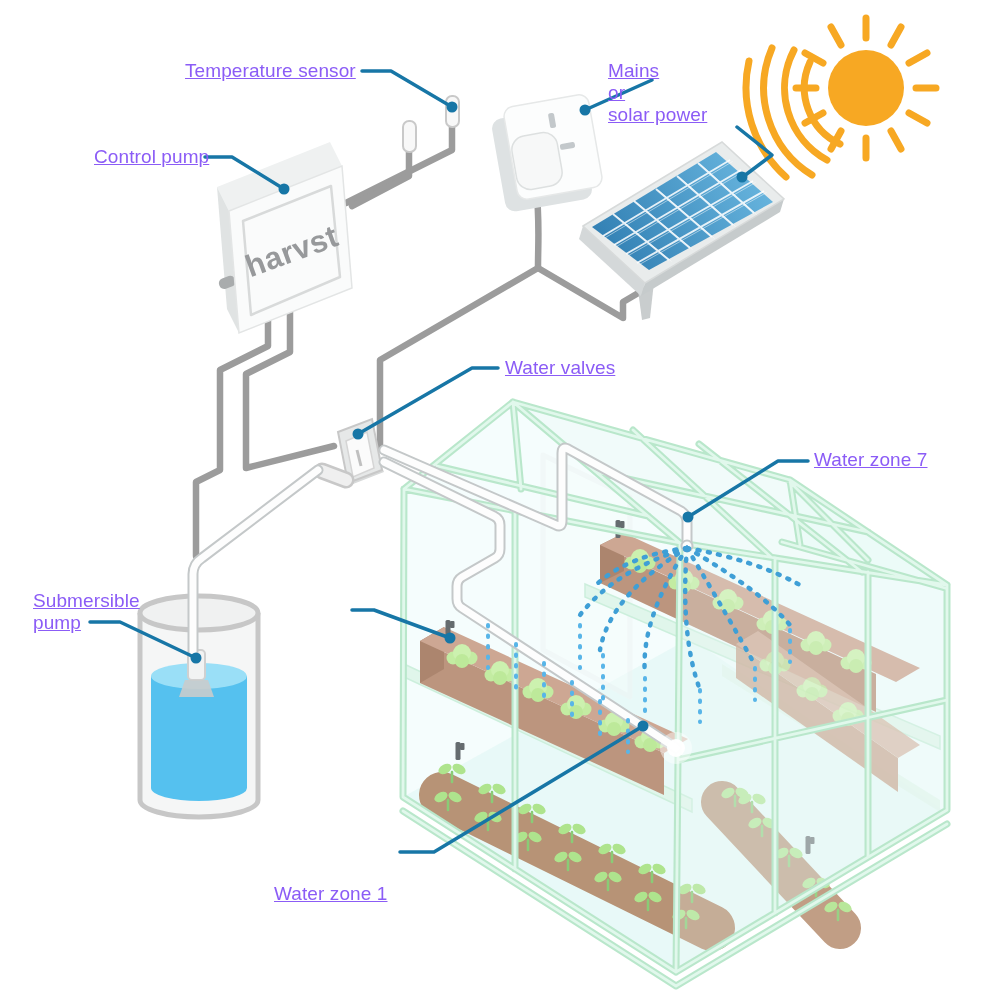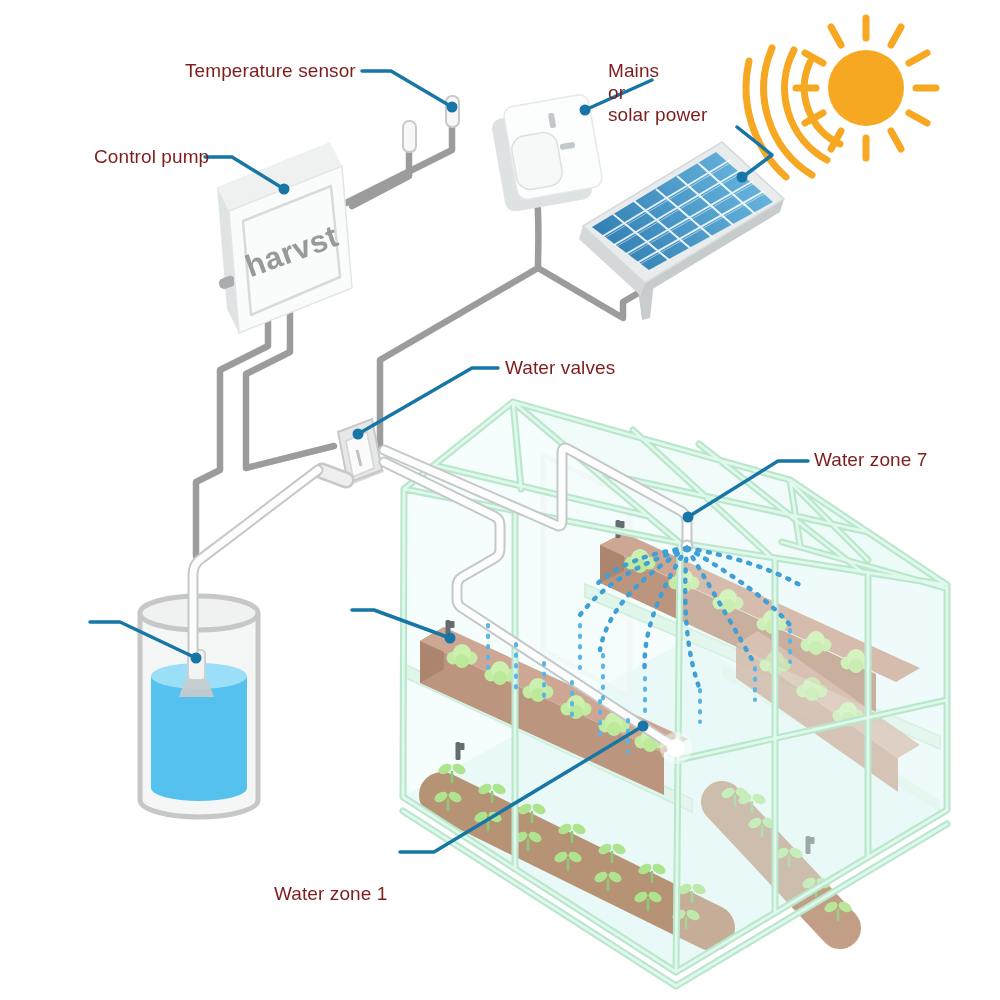--- a/index.html
+++ b/index.html
@@ -1,20 +1,20 @@
 <!DOCTYPE html>
 <html><head>
 <meta charset="utf-8">
 <style>
   html,body{margin:0;padding:0;background:#fff;}
   .stage{position:relative;width:1000px;height:1000px;background:#fff;overflow:hidden;
          font-family:"Liberation Sans",sans-serif;}
   .stage svg{position:absolute;left:0;top:0;}
-  .lbl{position:absolute;color:#7f1d1d;font-size:19px;line-height:22px;
-       white-space:pre-line;letter-spacing:.1px;}
+  .lbl{position:absolute;color:#8b5cf6;font-size:19px;line-height:22px;
+       white-space:pre-line;letter-spacing:.1px;text-decoration:underline;}
   .lbl.center{}
 </style>
 </head>
 <body>
 
 <div class="stage">
 <svg width="1000" height="1000" viewBox="0 0 1000 1000">
   <defs>
     <linearGradient id="pgrad" x1="592" y1="272" x2="775" y2="150" gradientUnits="userSpaceOnUse">
       <stop offset="0" stop-color="#2B79AE"></stop>
@@ -241,14 +241,16 @@
   </g>
 </svg>
 
   <div class="lbl" style="left:185px;top:60px;">Temperature sensor</div>
   <div class="lbl" style="left:94px;top:146px;">Control pump</div>
   <div class="lbl center" style="left:608px;top:60px;width:160px;">Mains
 or
 solar power</div>
   <div class="lbl" style="left:505px;top:357px;text-align:right;">Water valves</div>
   <div class="lbl" style="left:814px;top:449px;">Water zone 7</div>
+  <div class="lbl" style="left:33px;top:590px;">Submersible
+pump</div>
   <div class="lbl" style="left:274px;top:842px;margin-top:41px;">Water zone 1</div>
 </div>
 
 </body></html>

